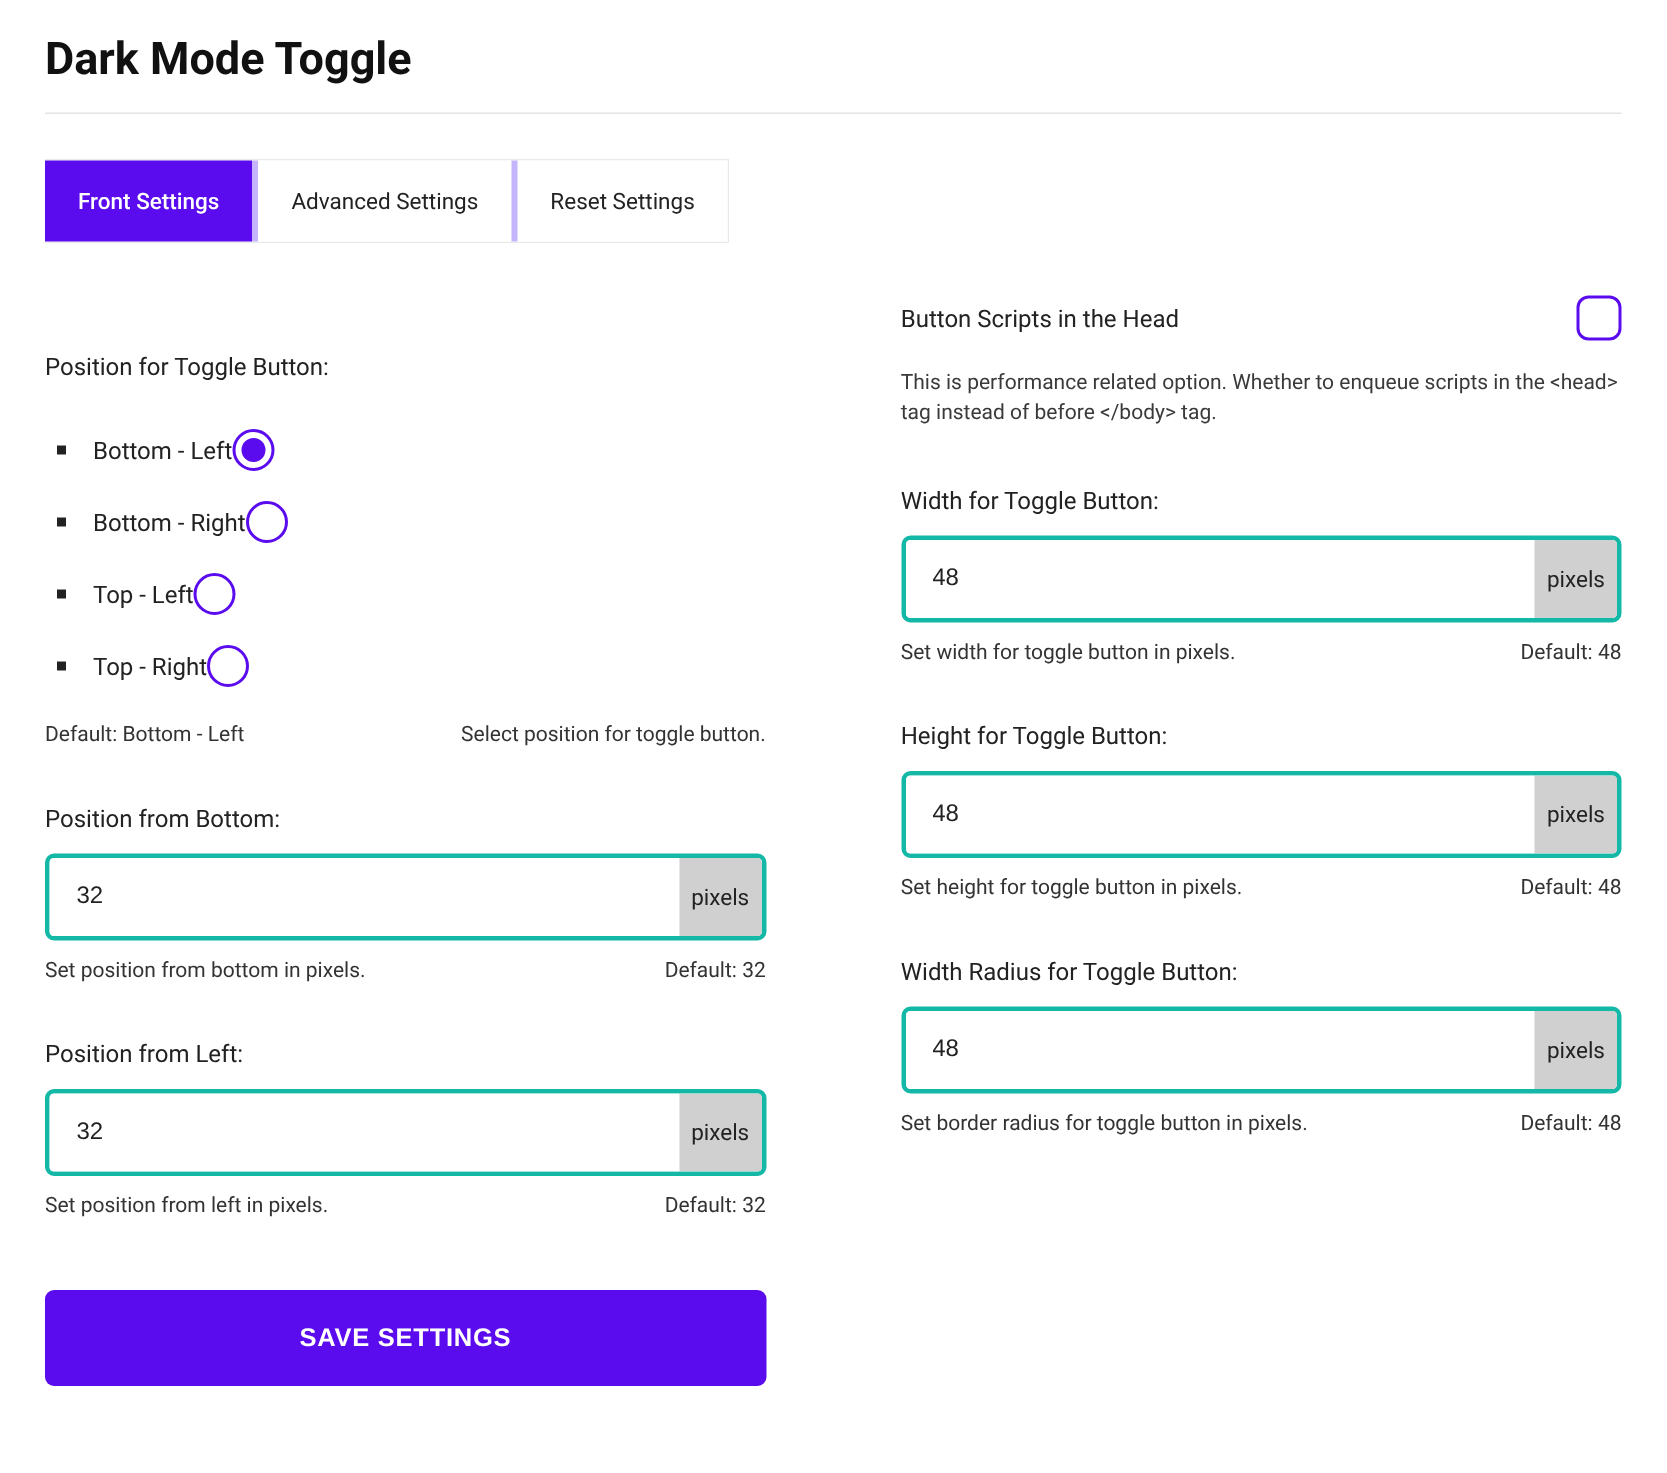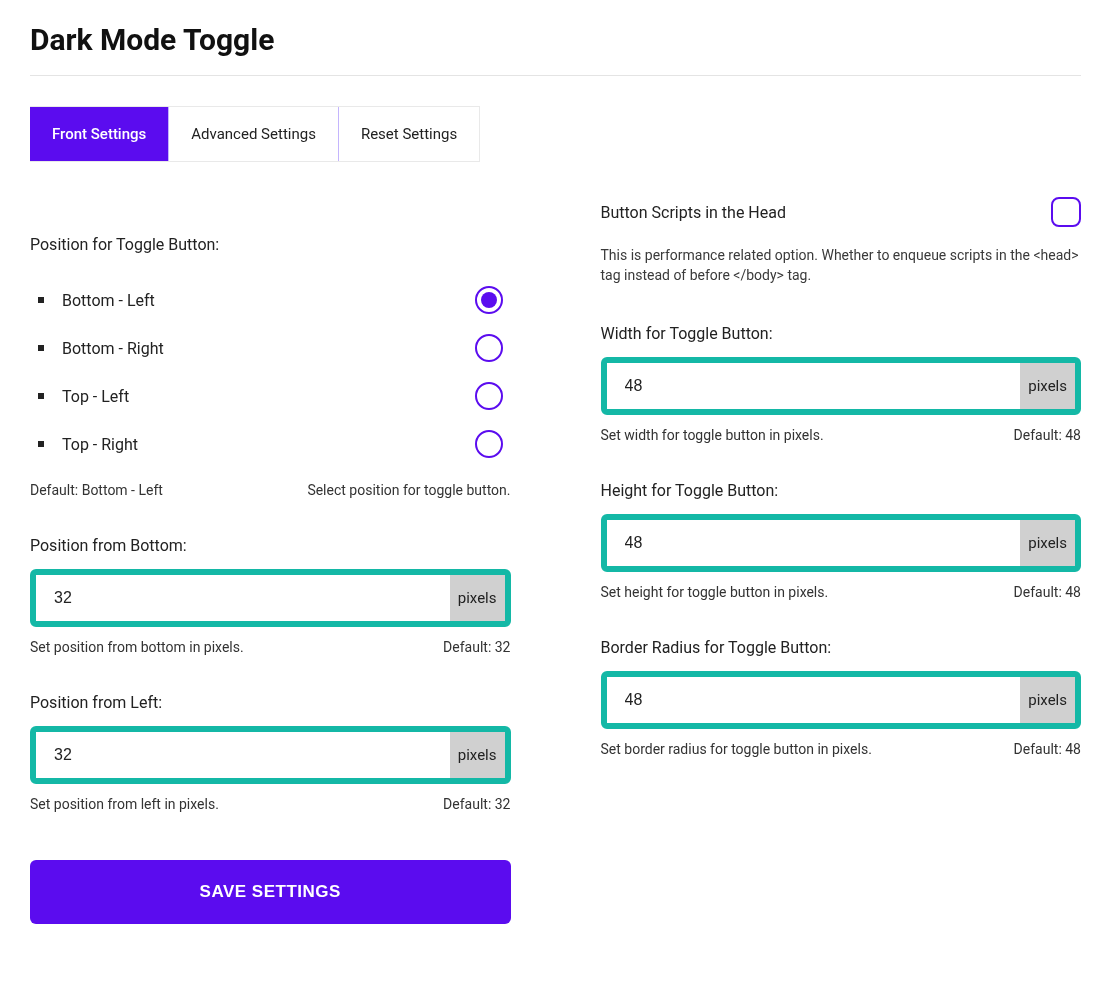--- a/index.html
+++ b/index.html
@@ -28,21 +28,21 @@
     border-left: none;
     width: fit-content;
     margin-bottom: 35px;
   }
   .tab {
     padding: 18px 22px;
     font-size: 15px;
     color: #222;
     cursor: pointer;
     background: #fff;
-    border-left: 1px solid #c4b5fd;
+    border-left: 4px solid #c4b5fd;
   }
   .tab.active {
     background: #5b0cef;
     color: #fff;
     font-weight: 500;
     border-left: none;
   }
   .columns {
     display: flex;
     gap: 90px;
@@ -82,21 +82,21 @@
     margin-top: 18px;
   }
   .section-gap { margin-top: 38px; }
   ul.radio-list {
     list-style: none;
     padding: 0;
     margin: 22px 0 0 0;
   }
   ul.radio-list li {
     display: flex;
-    justify-content: space-between;
+    justify-content: flex-start;
     align-items: center;
     padding: 10px 0;
   }
   .li-left {
     display: flex;
     align-items: center;
     gap: 18px;
   }
   .bullet {
     width: 6px;
@@ -134,21 +134,21 @@
     gap: 16px;
   }
   .field-label {
     font-size: 16px;
     color: #222;
     margin-bottom: 14px;
   }
   .input-group {
     display: flex;
     width: 100%;
-    border: 6px solid #14b8a6;
+    border: 3px solid #14b8a6;
     border-radius: 6px;
     overflow: hidden;
     height: 58px;
   }
   .input-group input {
     flex: 1;
     border: none;
     outline: none;
     padding: 0 18px;
     font-size: 16px;
@@ -293,21 +293,21 @@
         <input type="text" value="48" style="">
         <div class="unit">pixels</div>
       </div>
       <div class="sub-row">
         <span>Set height for toggle button in pixels.</span>
         <span>Default: 48</span>
       </div>
     </div>
 
     <div class="section-gap">
-      <div class="field-label">Border Radius for Toggle Button:</div>
+      <div class="field-label">Width Radius for Toggle Button:</div>
       <div class="input-group">
         <input type="text" value="48" style="">
         <div class="unit">pixels</div>
       </div>
       <div class="sub-row">
         <span>Set border radius for toggle button in pixels.</span>
         <span>Default: 48</span>
       </div>
     </div>
 

